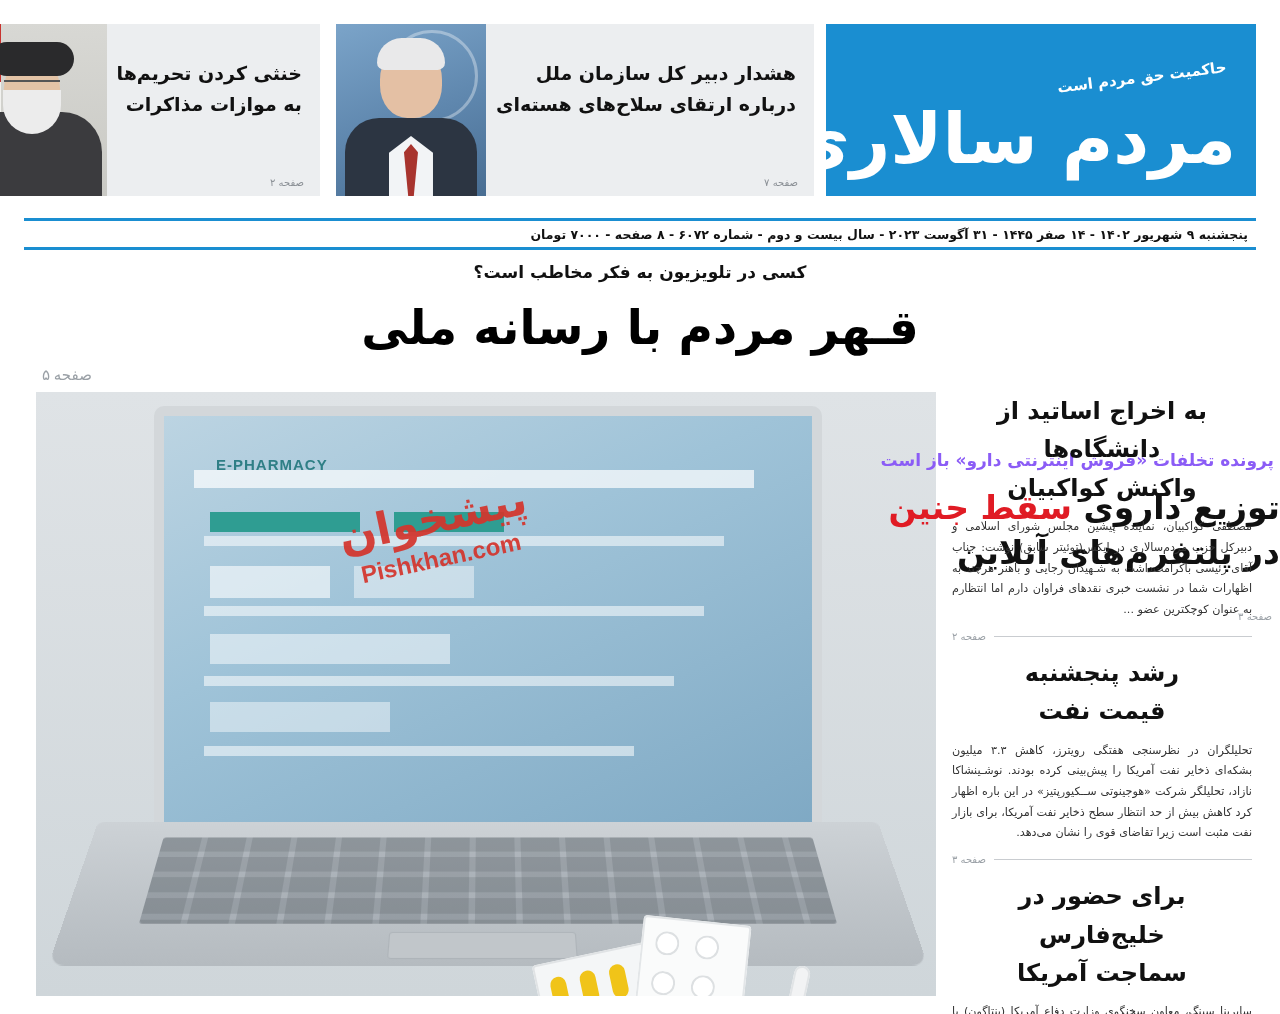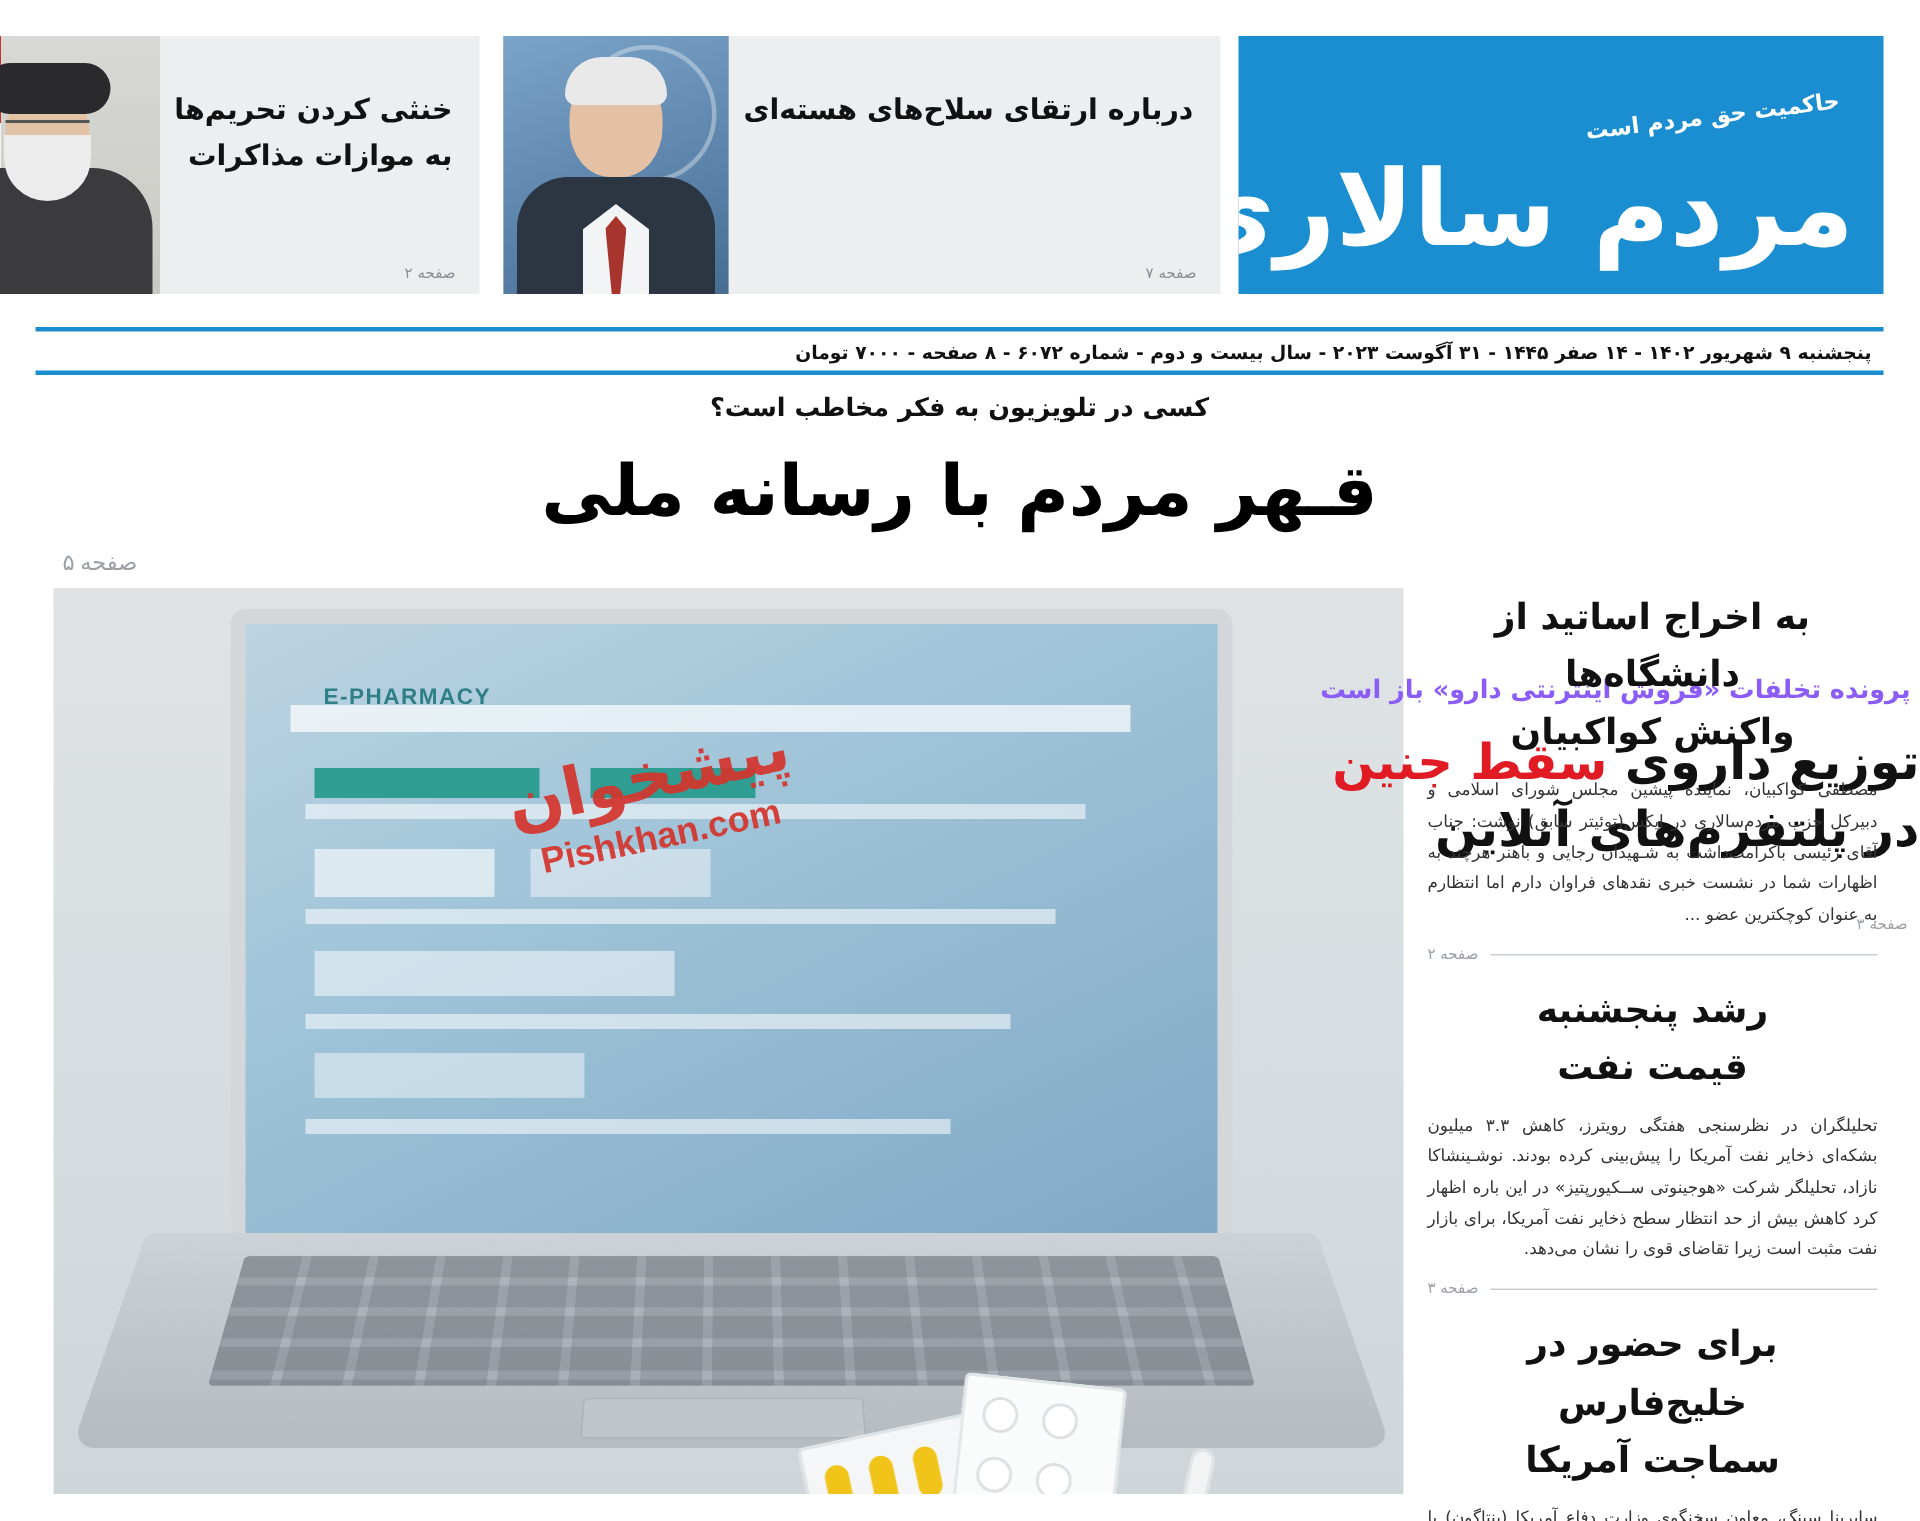--- a/index.html
+++ b/index.html
@@ -273,20 +273,21 @@
 
   <div class="masthead">
 
     <div class="logo-box">
       <div class="logo-slogan">حاکمیت حق مردم است</div>
       <div class="logo-title">مردم سالاری</div>
     </div>
 
     <div class="teaser">
       <div class="teaser-text">
+        <div class="line">هشدار دبیر کل سازمان ملل</div>
         <div class="line">درباره ارتقای سلاح‌های هسته‌ای</div>
       </div>
       <div class="teaser-page">صفحه ۷</div>
       <div class="teaser-photo">
         <div class="p1-bg"></div>
           <div class="p1-emblem"></div>
         <div class="p1-body"></div>
           <div class="p1-shirt"></div>
           <div class="p1-tie"></div>
         <div class="p1-head"></div>

